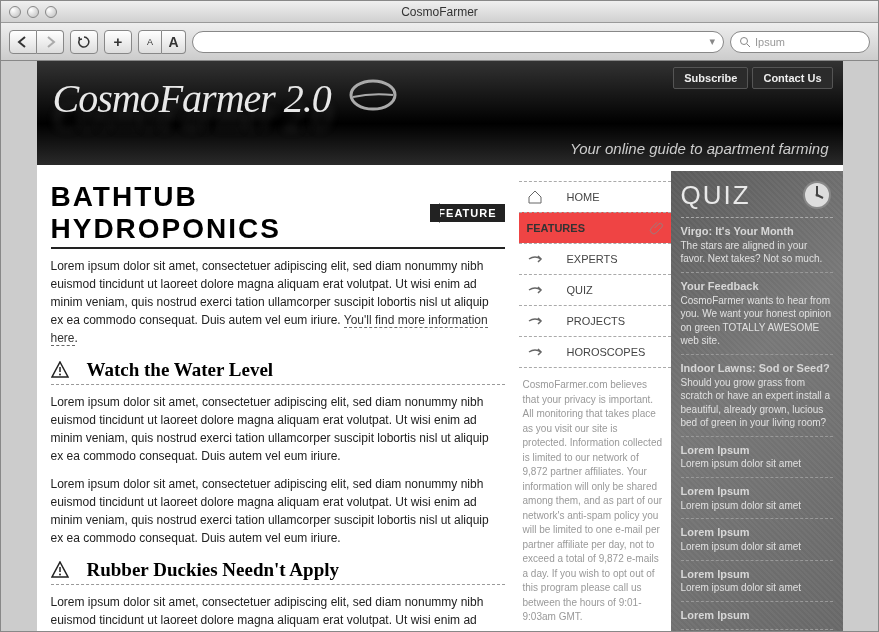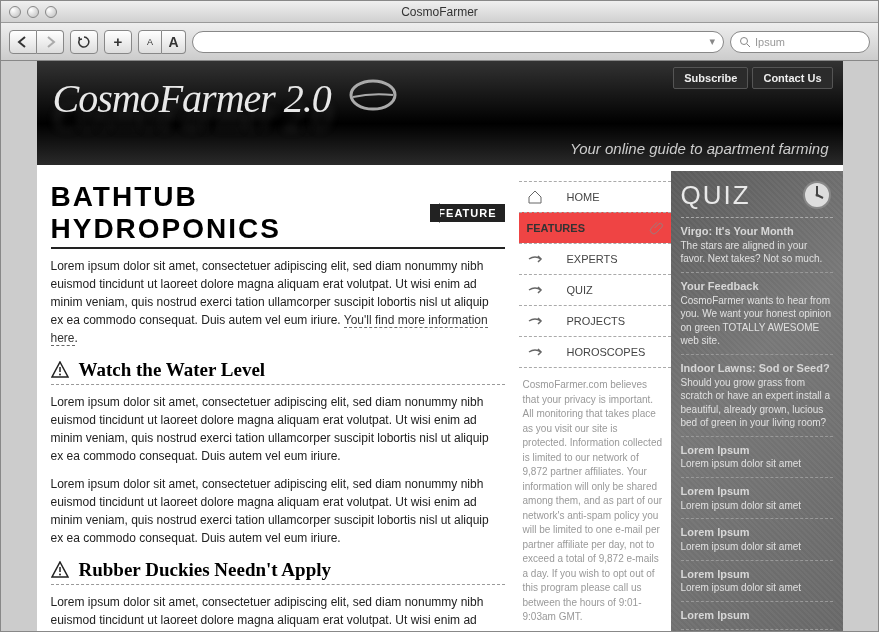--- a/index.html
+++ b/index.html
@@ -195,21 +195,21 @@
 }
 .main a { color: #333; border-bottom: 1px dashed #666; text-decoration: none; }
 .sub-h {
   font-family: Georgia, serif;
   font-size: 19px;
   border-bottom: 1px dashed #999;
   padding-bottom: 3px;
   margin: 12px 0 8px 0;
   display: flex;
   align-items: center;
-  gap: 10px;
+  gap: 18px;
 }
 .warn-icon {
   width: 18px; height: 18px;
 }
 .sidecol {
   width: 152px;
   padding: 10px 0 8px 0;
 }
 .nav-list { list-style: none; }
 .nav-item {

